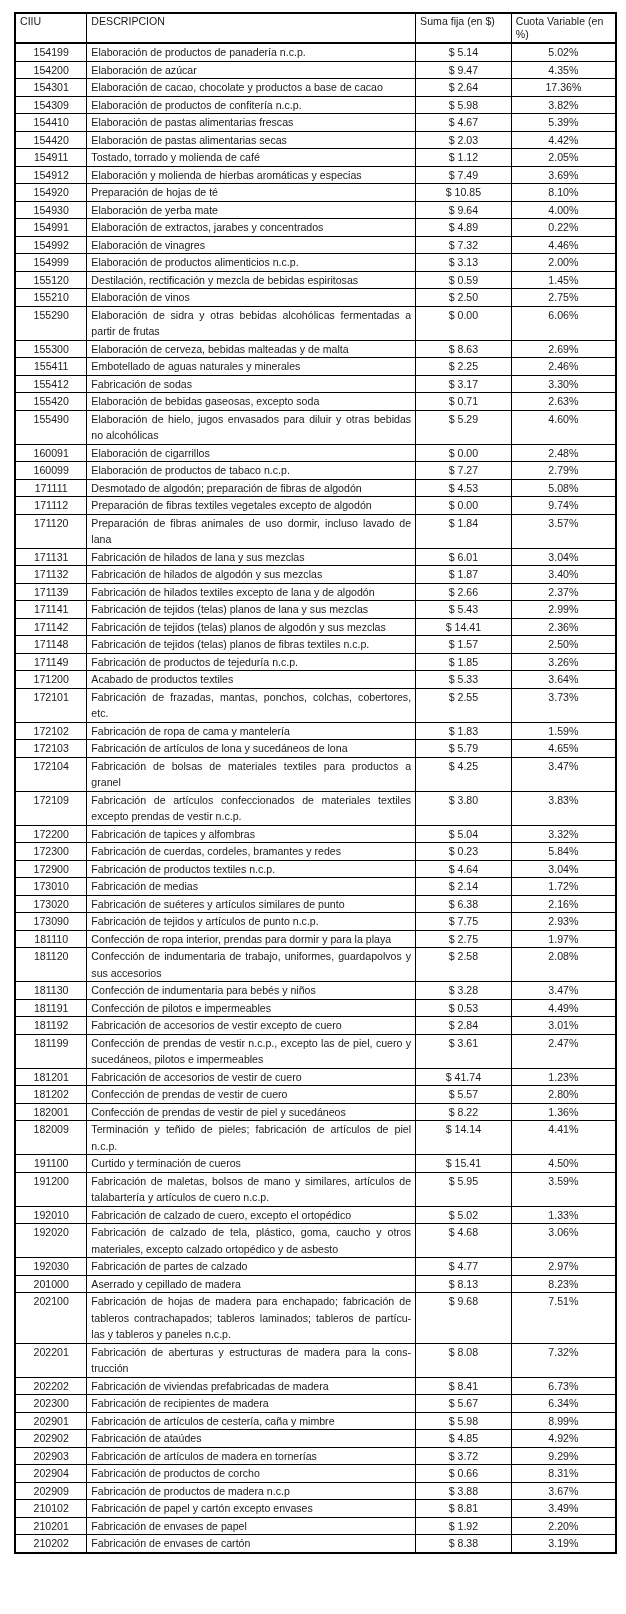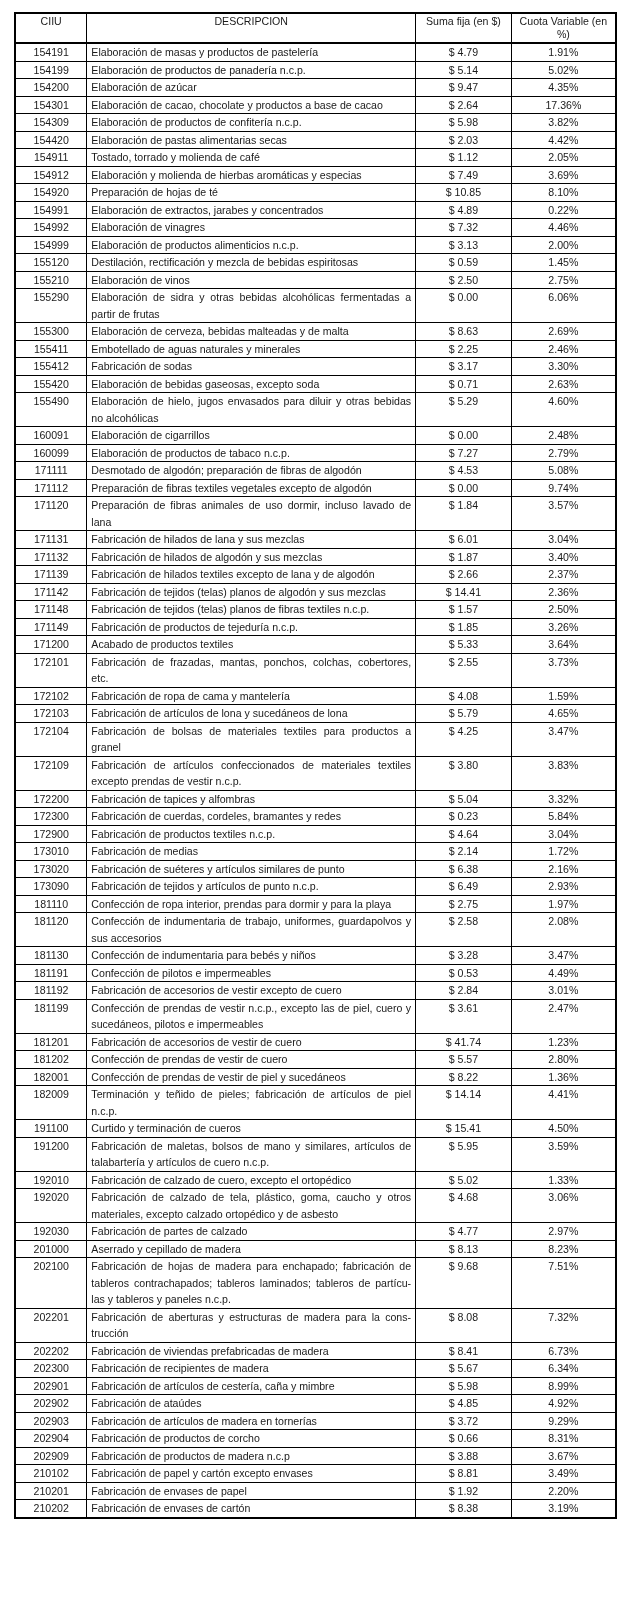--- a/index.html
+++ b/index.html
@@ -7,21 +7,21 @@
   table.ciiu {
     position: absolute; left: 14px; top: 12px; width: 603px;
     border-collapse: collapse; border: 2px solid #000;
     font-size: 10.6px; line-height: 16px;
   }
   table.ciiu th, table.ciiu td {
     border-left: 1px solid #000; border-right: 1px solid #000;
     border-bottom: 1.5px solid #000;
     padding: 0 4px; vertical-align: top;
   }
-  table.ciiu th { font-weight: normal; text-align: center; height: 27px; padding-top: 1px; line-height: 13px; border-bottom: 2px solid #000; }
+  table.ciiu th { font-weight: normal; text-align: left; height: 27px; padding-top: 1px; line-height: 13px; border-bottom: 2px solid #000; }
   col.c1 { width: 72px; }
   col.c2 { width: 330px; }
   col.c3 { width: 96px; }
   col.c4 { width: 105px; }
   td.code, td.suma, td.cuota { text-align: center; }
   td.desc { text-align: justify; text-align-last: left; line-height: 16.5px; }
   tr.row td { padding-top: 0; padding-bottom: 0; }
 </style>
 </head>
 <body>
@@ -36,26 +36,20 @@
   <thead>
     <tr>
       <th>CIIU</th>
       <th>DESCRIPCION</th>
       <th>Suma fija (en $)</th>
       <th>Cuota Variable (en %)</th>
     </tr>
   </thead>
   <tbody id="rows">
       <tr class="row">
-        <td class="code">154191</td>
-        <td class="desc">Elaboración de masas y productos de pastelería</td>
-        <td class="suma">$ 4.79</td>
-        <td class="cuota">1.91%</td>
-      </tr>
-      <tr class="row">
         <td class="code">154199</td>
         <td class="desc">Elaboración de productos de panadería n.c.p.</td>
         <td class="suma">$ 5.14</td>
         <td class="cuota">5.02%</td>
       </tr>
       <tr class="row">
         <td class="code">154200</td>
         <td class="desc">Elaboración de azúcar</td>
         <td class="suma">$ 9.47</td>
         <td class="cuota">4.35%</td>
@@ -66,20 +60,26 @@
         <td class="suma">$ 2.64</td>
         <td class="cuota">17.36%</td>
       </tr>
       <tr class="row">
         <td class="code">154309</td>
         <td class="desc">Elaboración de productos de confitería n.c.p.</td>
         <td class="suma">$ 5.98</td>
         <td class="cuota">3.82%</td>
       </tr>
       <tr class="row">
+        <td class="code">154410</td>
+        <td class="desc">Elaboración de pastas alimentarias frescas</td>
+        <td class="suma">$ 4.67</td>
+        <td class="cuota">5.39%</td>
+      </tr>
+      <tr class="row">
         <td class="code">154420</td>
         <td class="desc">Elaboración de pastas alimentarias secas</td>
         <td class="suma">$ 2.03</td>
         <td class="cuota">4.42%</td>
       </tr>
       <tr class="row">
         <td class="code">154911</td>
         <td class="desc">Tostado, torrado y molienda de café</td>
         <td class="suma">$ 1.12</td>
         <td class="cuota">2.05%</td>
@@ -90,20 +90,26 @@
         <td class="suma">$ 7.49</td>
         <td class="cuota">3.69%</td>
       </tr>
       <tr class="row">
         <td class="code">154920</td>
         <td class="desc">Preparación de hojas de té</td>
         <td class="suma">$ 10.85</td>
         <td class="cuota">8.10%</td>
       </tr>
       <tr class="row">
+        <td class="code">154930</td>
+        <td class="desc">Elaboración de yerba mate</td>
+        <td class="suma">$ 9.64</td>
+        <td class="cuota">4.00%</td>
+      </tr>
+      <tr class="row">
         <td class="code">154991</td>
         <td class="desc">Elaboración de extractos, jarabes y concentrados</td>
         <td class="suma">$ 4.89</td>
         <td class="cuota">0.22%</td>
       </tr>
       <tr class="row">
         <td class="code">154992</td>
         <td class="desc">Elaboración de vinagres</td>
         <td class="suma">$ 7.32</td>
         <td class="cuota">4.46%</td>
@@ -204,20 +210,26 @@
         <td class="suma">$ 1.87</td>
         <td class="cuota">3.40%</td>
       </tr>
       <tr class="row">
         <td class="code">171139</td>
         <td class="desc">Fabricación de hilados textiles excepto de lana y de algodón</td>
         <td class="suma">$ 2.66</td>
         <td class="cuota">2.37%</td>
       </tr>
       <tr class="row">
+        <td class="code">171141</td>
+        <td class="desc">Fabricación de tejidos (telas) planos de lana y sus mezclas</td>
+        <td class="suma">$ 5.43</td>
+        <td class="cuota">2.99%</td>
+      </tr>
+      <tr class="row">
         <td class="code">171142</td>
         <td class="desc">Fabricación de tejidos (telas) planos de algodón y sus mezclas</td>
         <td class="suma">$ 14.41</td>
         <td class="cuota">2.36%</td>
       </tr>
       <tr class="row">
         <td class="code">171148</td>
         <td class="desc">Fabricación de tejidos (telas) planos de fibras textiles n.c.p.</td>
         <td class="suma">$ 1.57</td>
         <td class="cuota">2.50%</td>
@@ -236,21 +248,21 @@
       </tr>
       <tr class="row">
         <td class="code">172101</td>
         <td class="desc">Fabricación de frazadas, mantas, ponchos, colchas, cobertores, etc.</td>
         <td class="suma">$ 2.55</td>
         <td class="cuota">3.73%</td>
       </tr>
       <tr class="row">
         <td class="code">172102</td>
         <td class="desc">Fabricación de ropa de cama y mantelería</td>
-        <td class="suma">$ 4.08</td>
+        <td class="suma">$ 1.83</td>
         <td class="cuota">1.59%</td>
       </tr>
       <tr class="row">
         <td class="code">172103</td>
         <td class="desc">Fabricación de artículos de lona y sucedáneos de lona</td>
         <td class="suma">$ 5.79</td>
         <td class="cuota">4.65%</td>
       </tr>
       <tr class="row">
         <td class="code">172104</td>
@@ -290,21 +302,21 @@
       </tr>
       <tr class="row">
         <td class="code">173020</td>
         <td class="desc">Fabricación de suéteres y artículos similares de punto</td>
         <td class="suma">$ 6.38</td>
         <td class="cuota">2.16%</td>
       </tr>
       <tr class="row">
         <td class="code">173090</td>
         <td class="desc">Fabricación de tejidos y artículos de punto n.c.p.</td>
-        <td class="suma">$ 6.49</td>
+        <td class="suma">$ 7.75</td>
         <td class="cuota">2.93%</td>
       </tr>
       <tr class="row">
         <td class="code">181110</td>
         <td class="desc">Confección de ropa interior, prendas para dormir y para la playa</td>
         <td class="suma">$ 2.75</td>
         <td class="cuota">1.97%</td>
       </tr>
       <tr class="row">
         <td class="code">181120</td>

